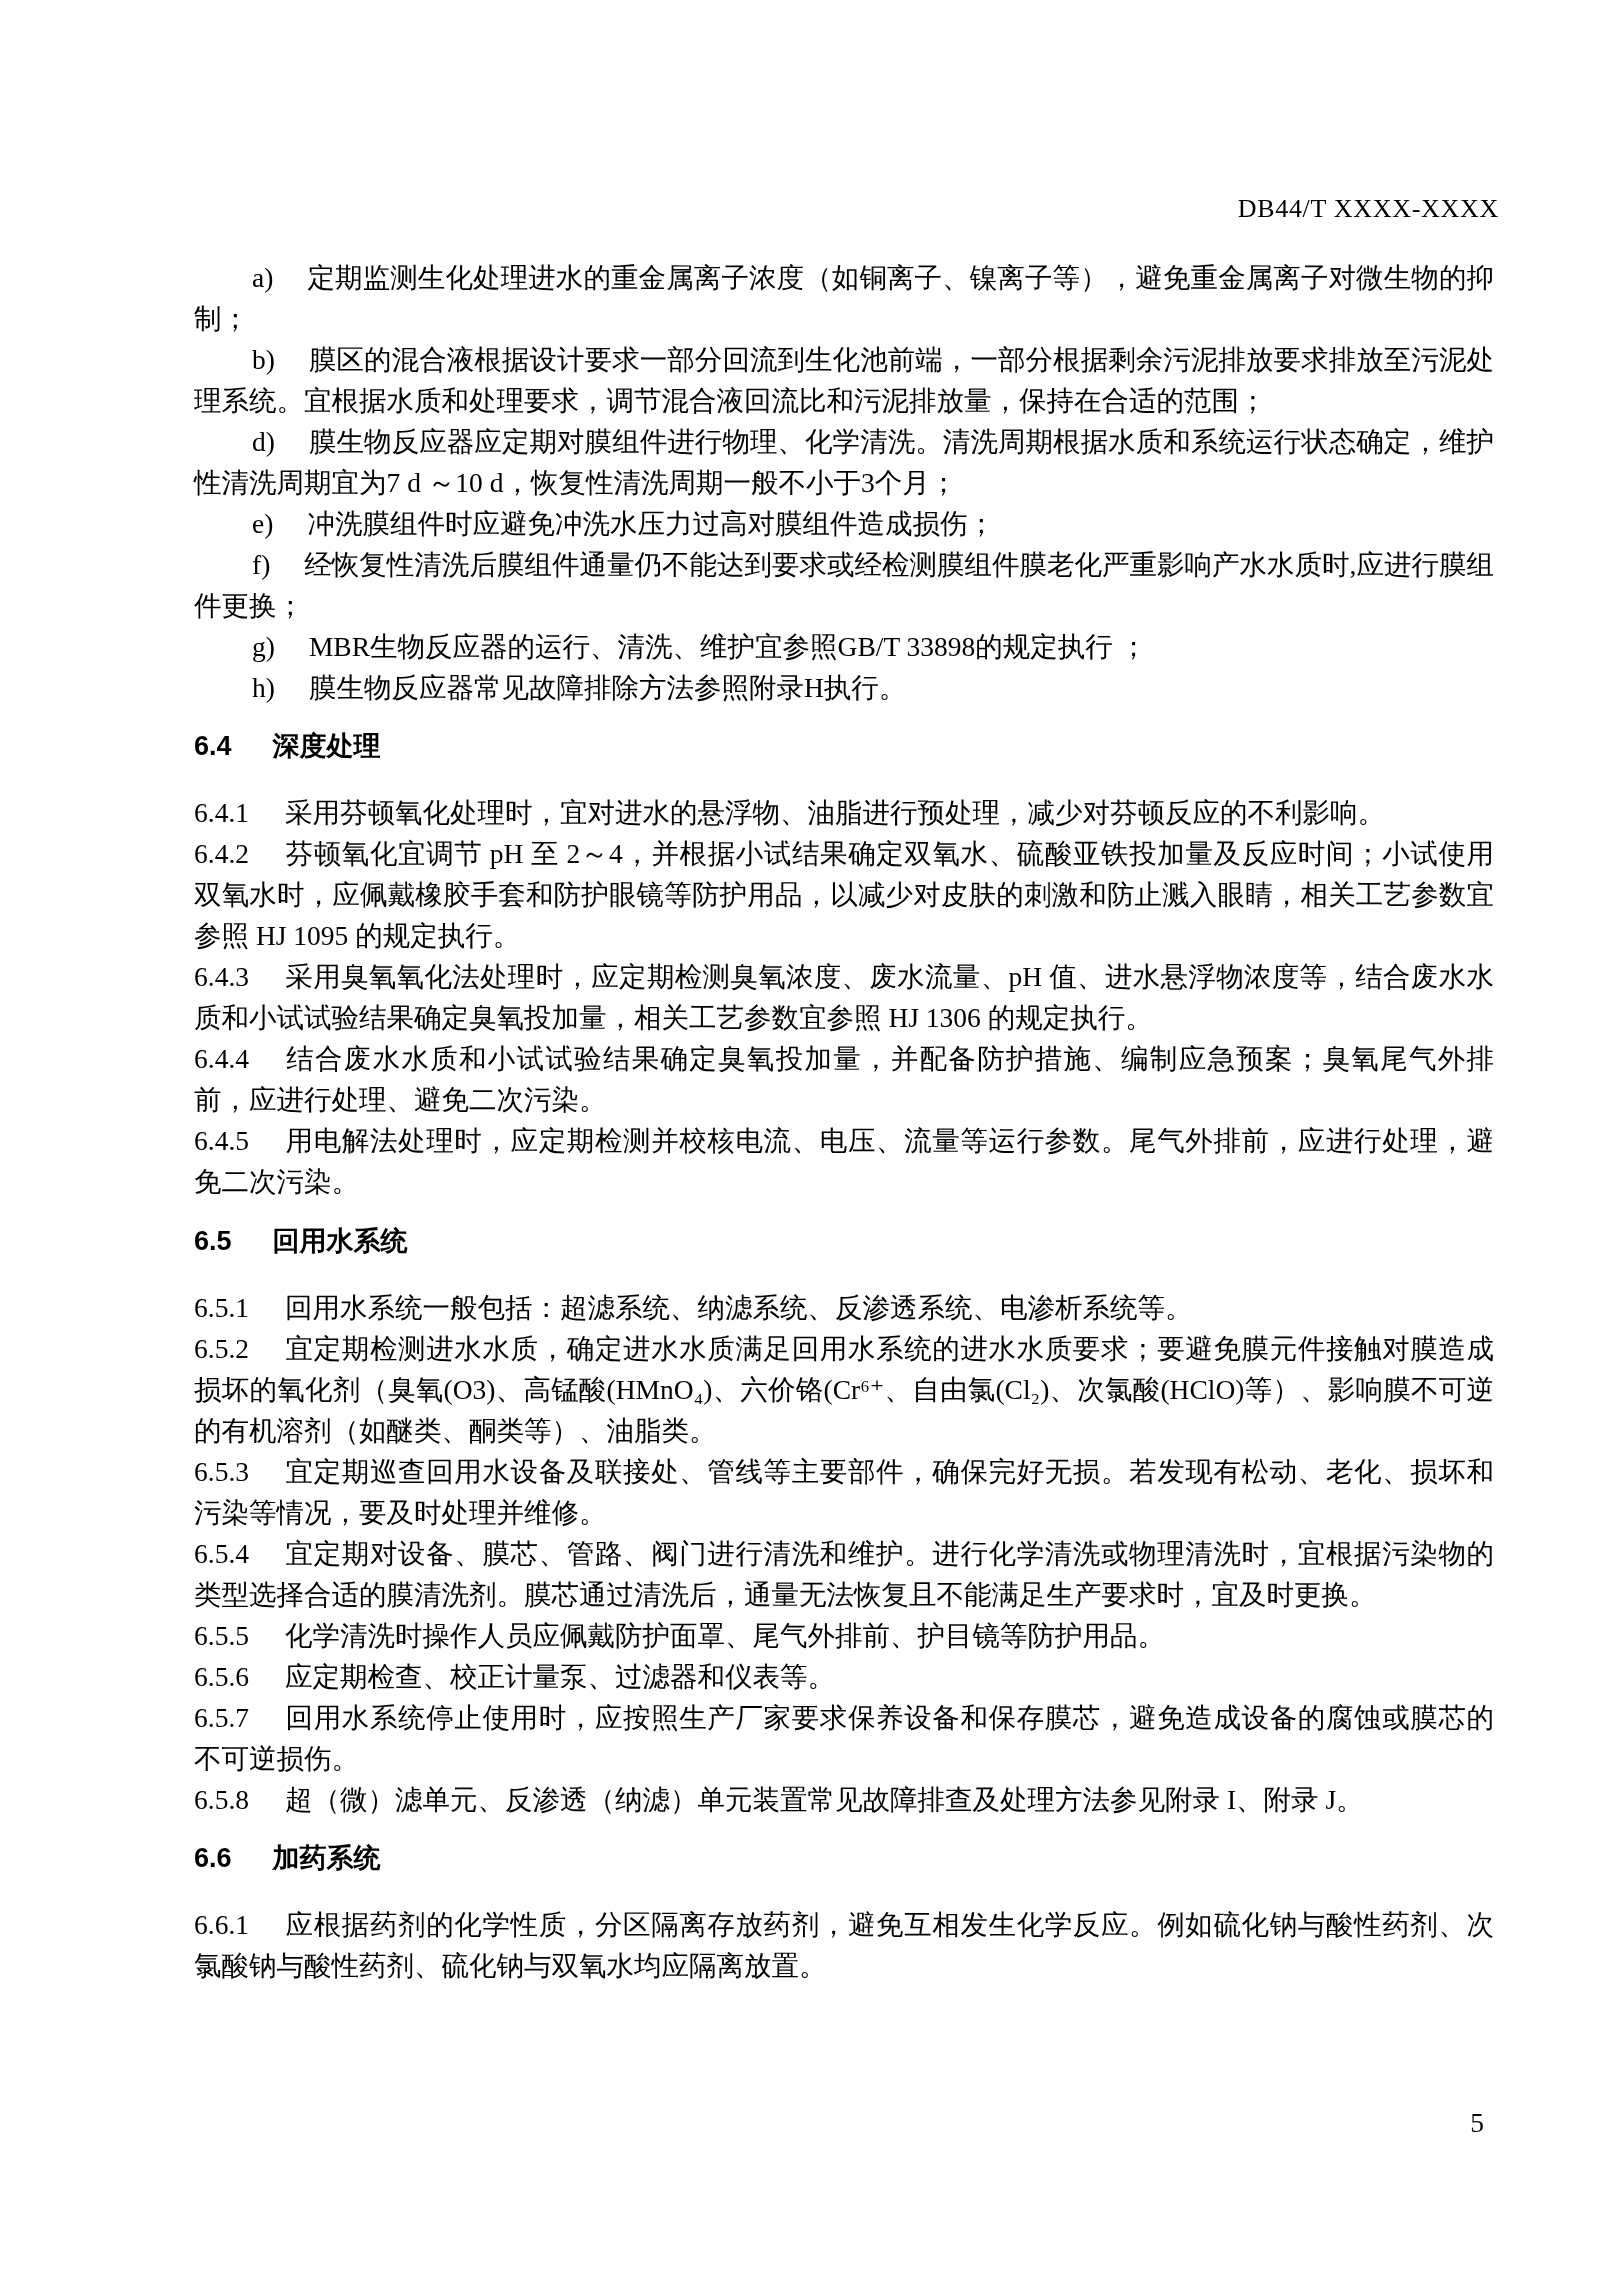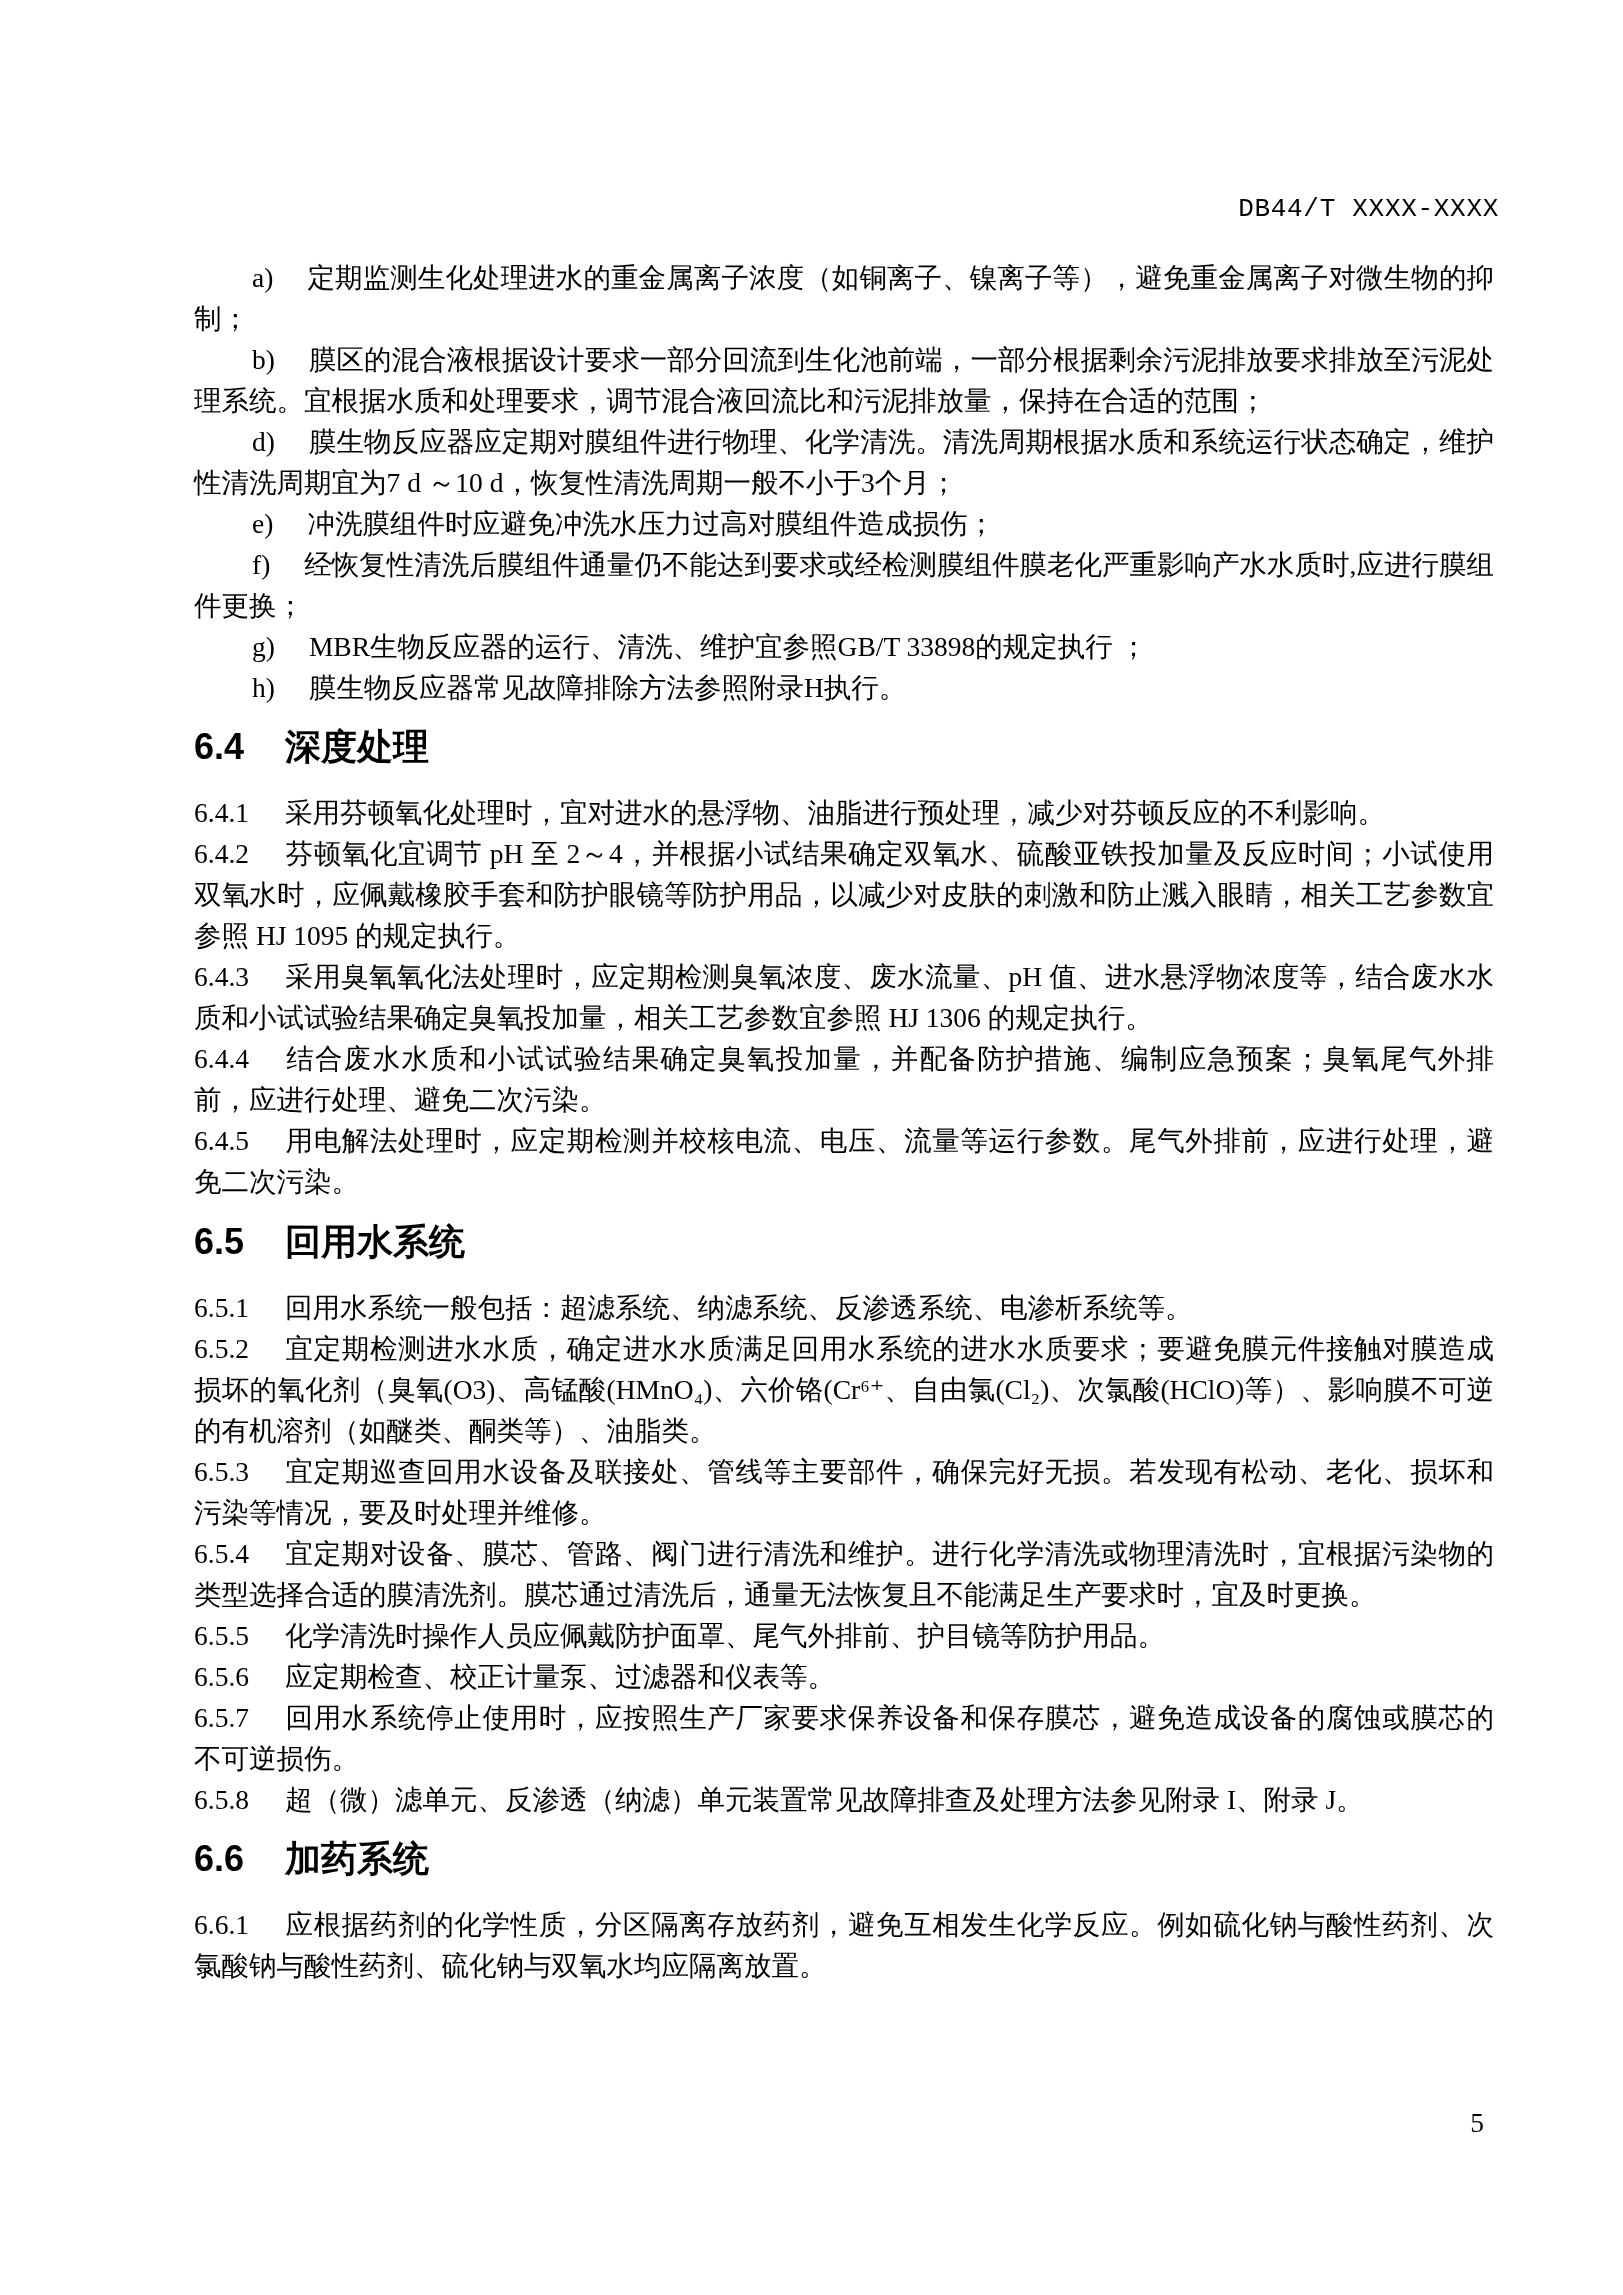--- a/index.html
+++ b/index.html
@@ -14,21 +14,21 @@
     height: 2295px;
     margin: 0 auto;
     background: #ffffff;
     color: #000000;
     overflow: hidden;
   }
   .page-header {
     position: absolute;
     top: 194px;
     right: 124px;
-    font-family: Liberation Mono, monospace;
+    font-family: Liberation Serif, serif;
     font-size: 26px;
     letter-spacing: 0.7px;
     white-space: nowrap;
   }
   .content {
     position: absolute;
     left: 194px;
     top: 257px;
     width: 1300px;
     font-size: 27.5px;
@@ -36,21 +36,21 @@
     text-align: justify;
   }
   .content p { margin: 0; }
   .li { text-indent: 58px; }
   .li .num { margin-right: 34px; }
   .clause .num { margin-right: 36px; }
   .sp { margin-top: 25px; }
   .heading {
     font-family: "Liberation Sans", "DejaVu Sans", sans-serif;
     font-weight: 700;
-    font-size: 36px;
+    font-size: 27px;
     line-height: 41px;
     margin: 18.3px 0 25px 0;
     text-align: left;
   }
   .heading .num { margin-right: 41px; }
   .page-footer {
     position: absolute;
     top: 2107px;
     right: 139px;
     font-size: 27.5px;

